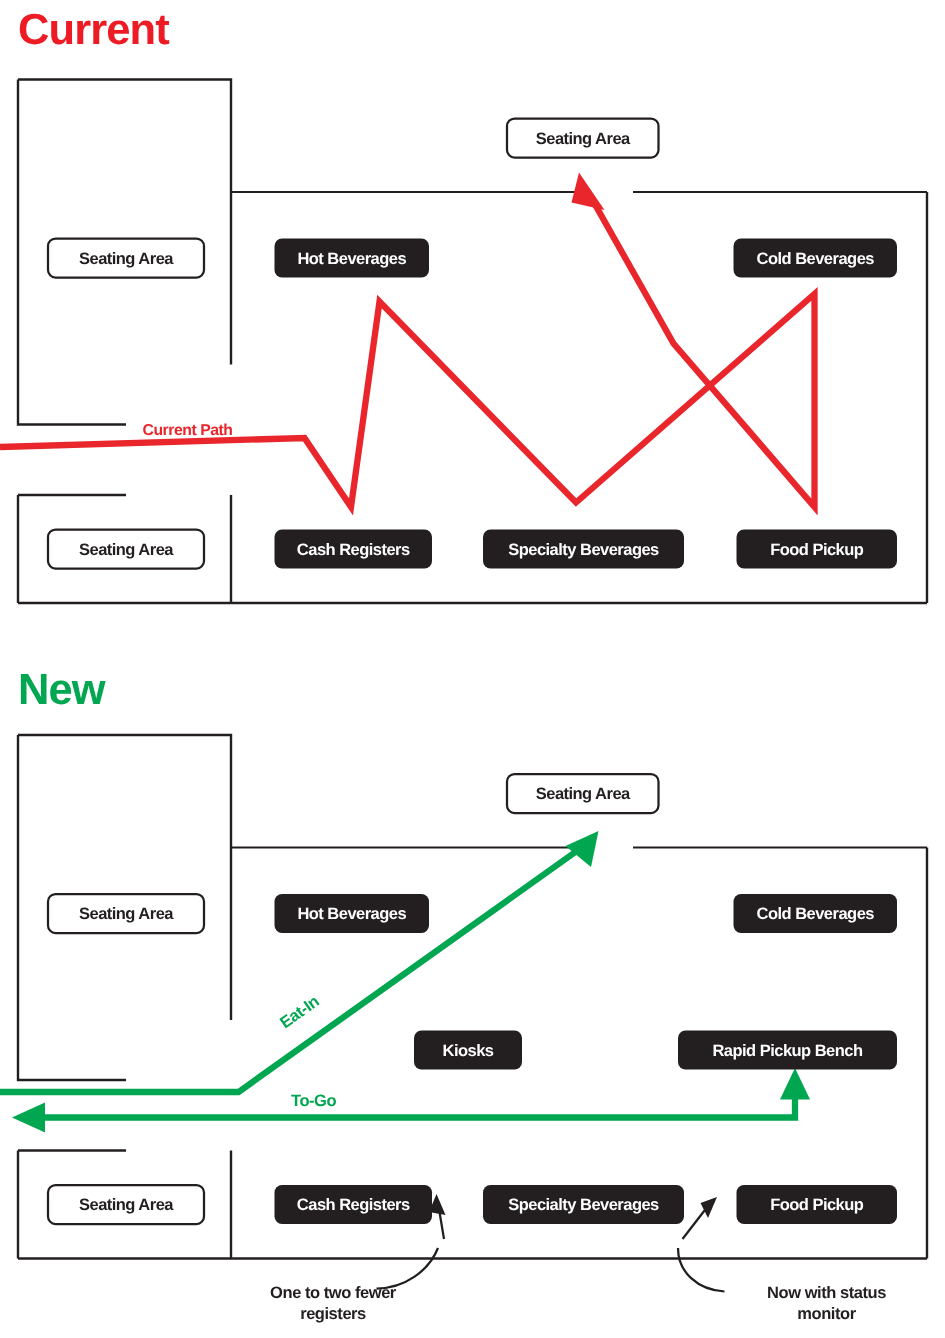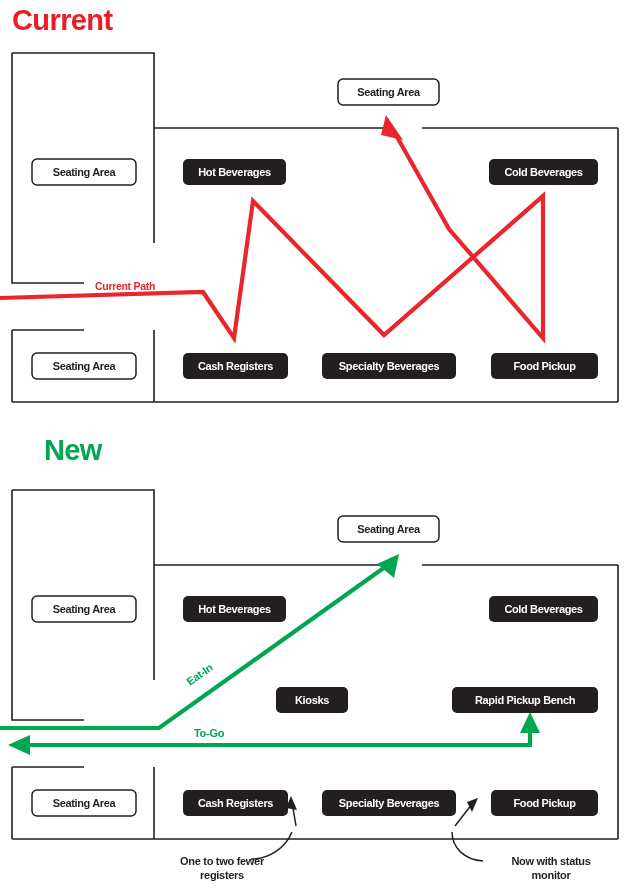--- a/index.html
+++ b/index.html
@@ -6,21 +6,21 @@
   body{width:630px;height:892px;font-family:"Liberation Sans",sans-serif;
        -webkit-font-smoothing:antialiased;overflow:hidden;}
   .page{position:relative;width:630px;height:892px;}
   .section{position:absolute;left:0;width:630px;}
   #section-current{top:0;height:440px;}
   #section-new{top:436px;height:456px;}
 
   .section-title{position:absolute;left:12px;font-size:29px;font-weight:bold;
      letter-spacing:-0.6px;line-height:1;margin:0;font-family:"Liberation Sans",sans-serif;}
   #title-current{top:6px;color:#ed1c24;}
-  #title-new{top:0;color:#00a650;margin-left:32px;}
+  #title-new{top:10px;color:#00a650;}
 
   svg{position:absolute;left:0;top:0;display:block;}
 
   .wall{stroke:#231f20;stroke-width:1.6;fill:none;}
   .wall-thin{stroke:#231f20;stroke-width:1.4;fill:none;}
 
   .chip-dark{fill:#231f20;}
   .chip-light{fill:#ffffff;stroke:#231f20;stroke-width:1.5;}
   .chip-label-dark{fill:#ffffff;font-family:"Liberation Sans",sans-serif;
      font-size:11px;font-weight:bold;letter-spacing:-0.35px;text-anchor:middle;

